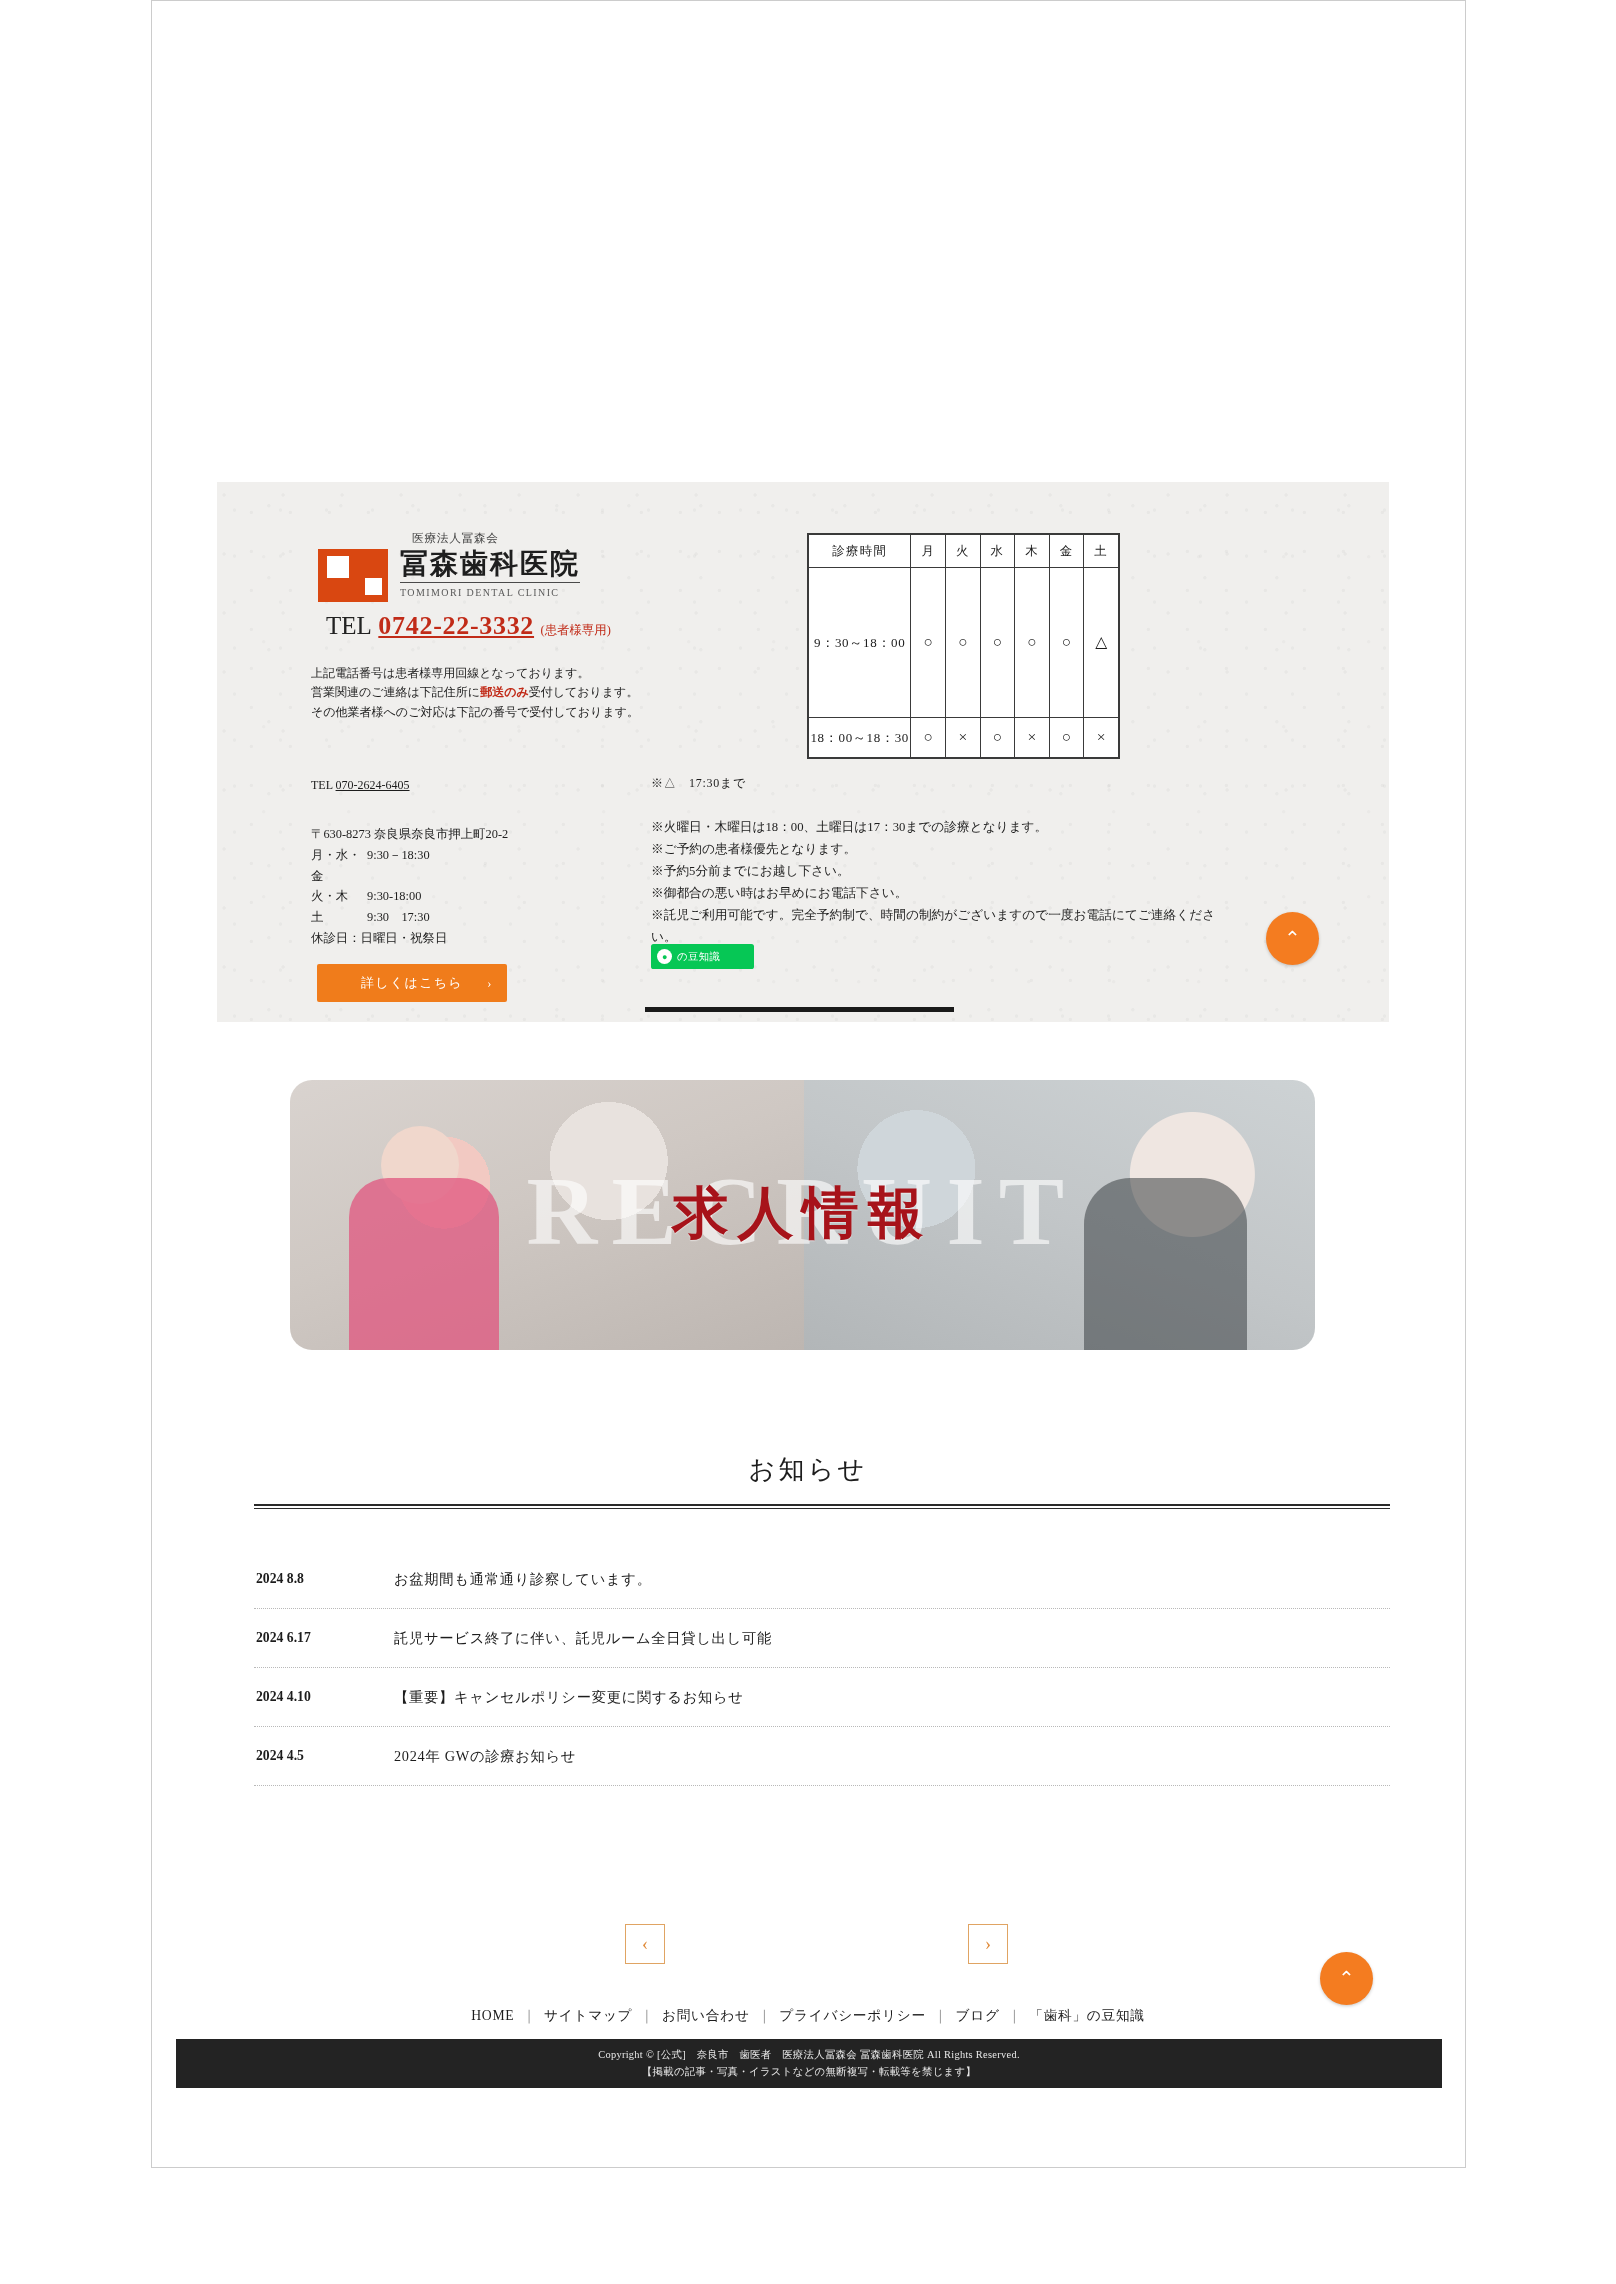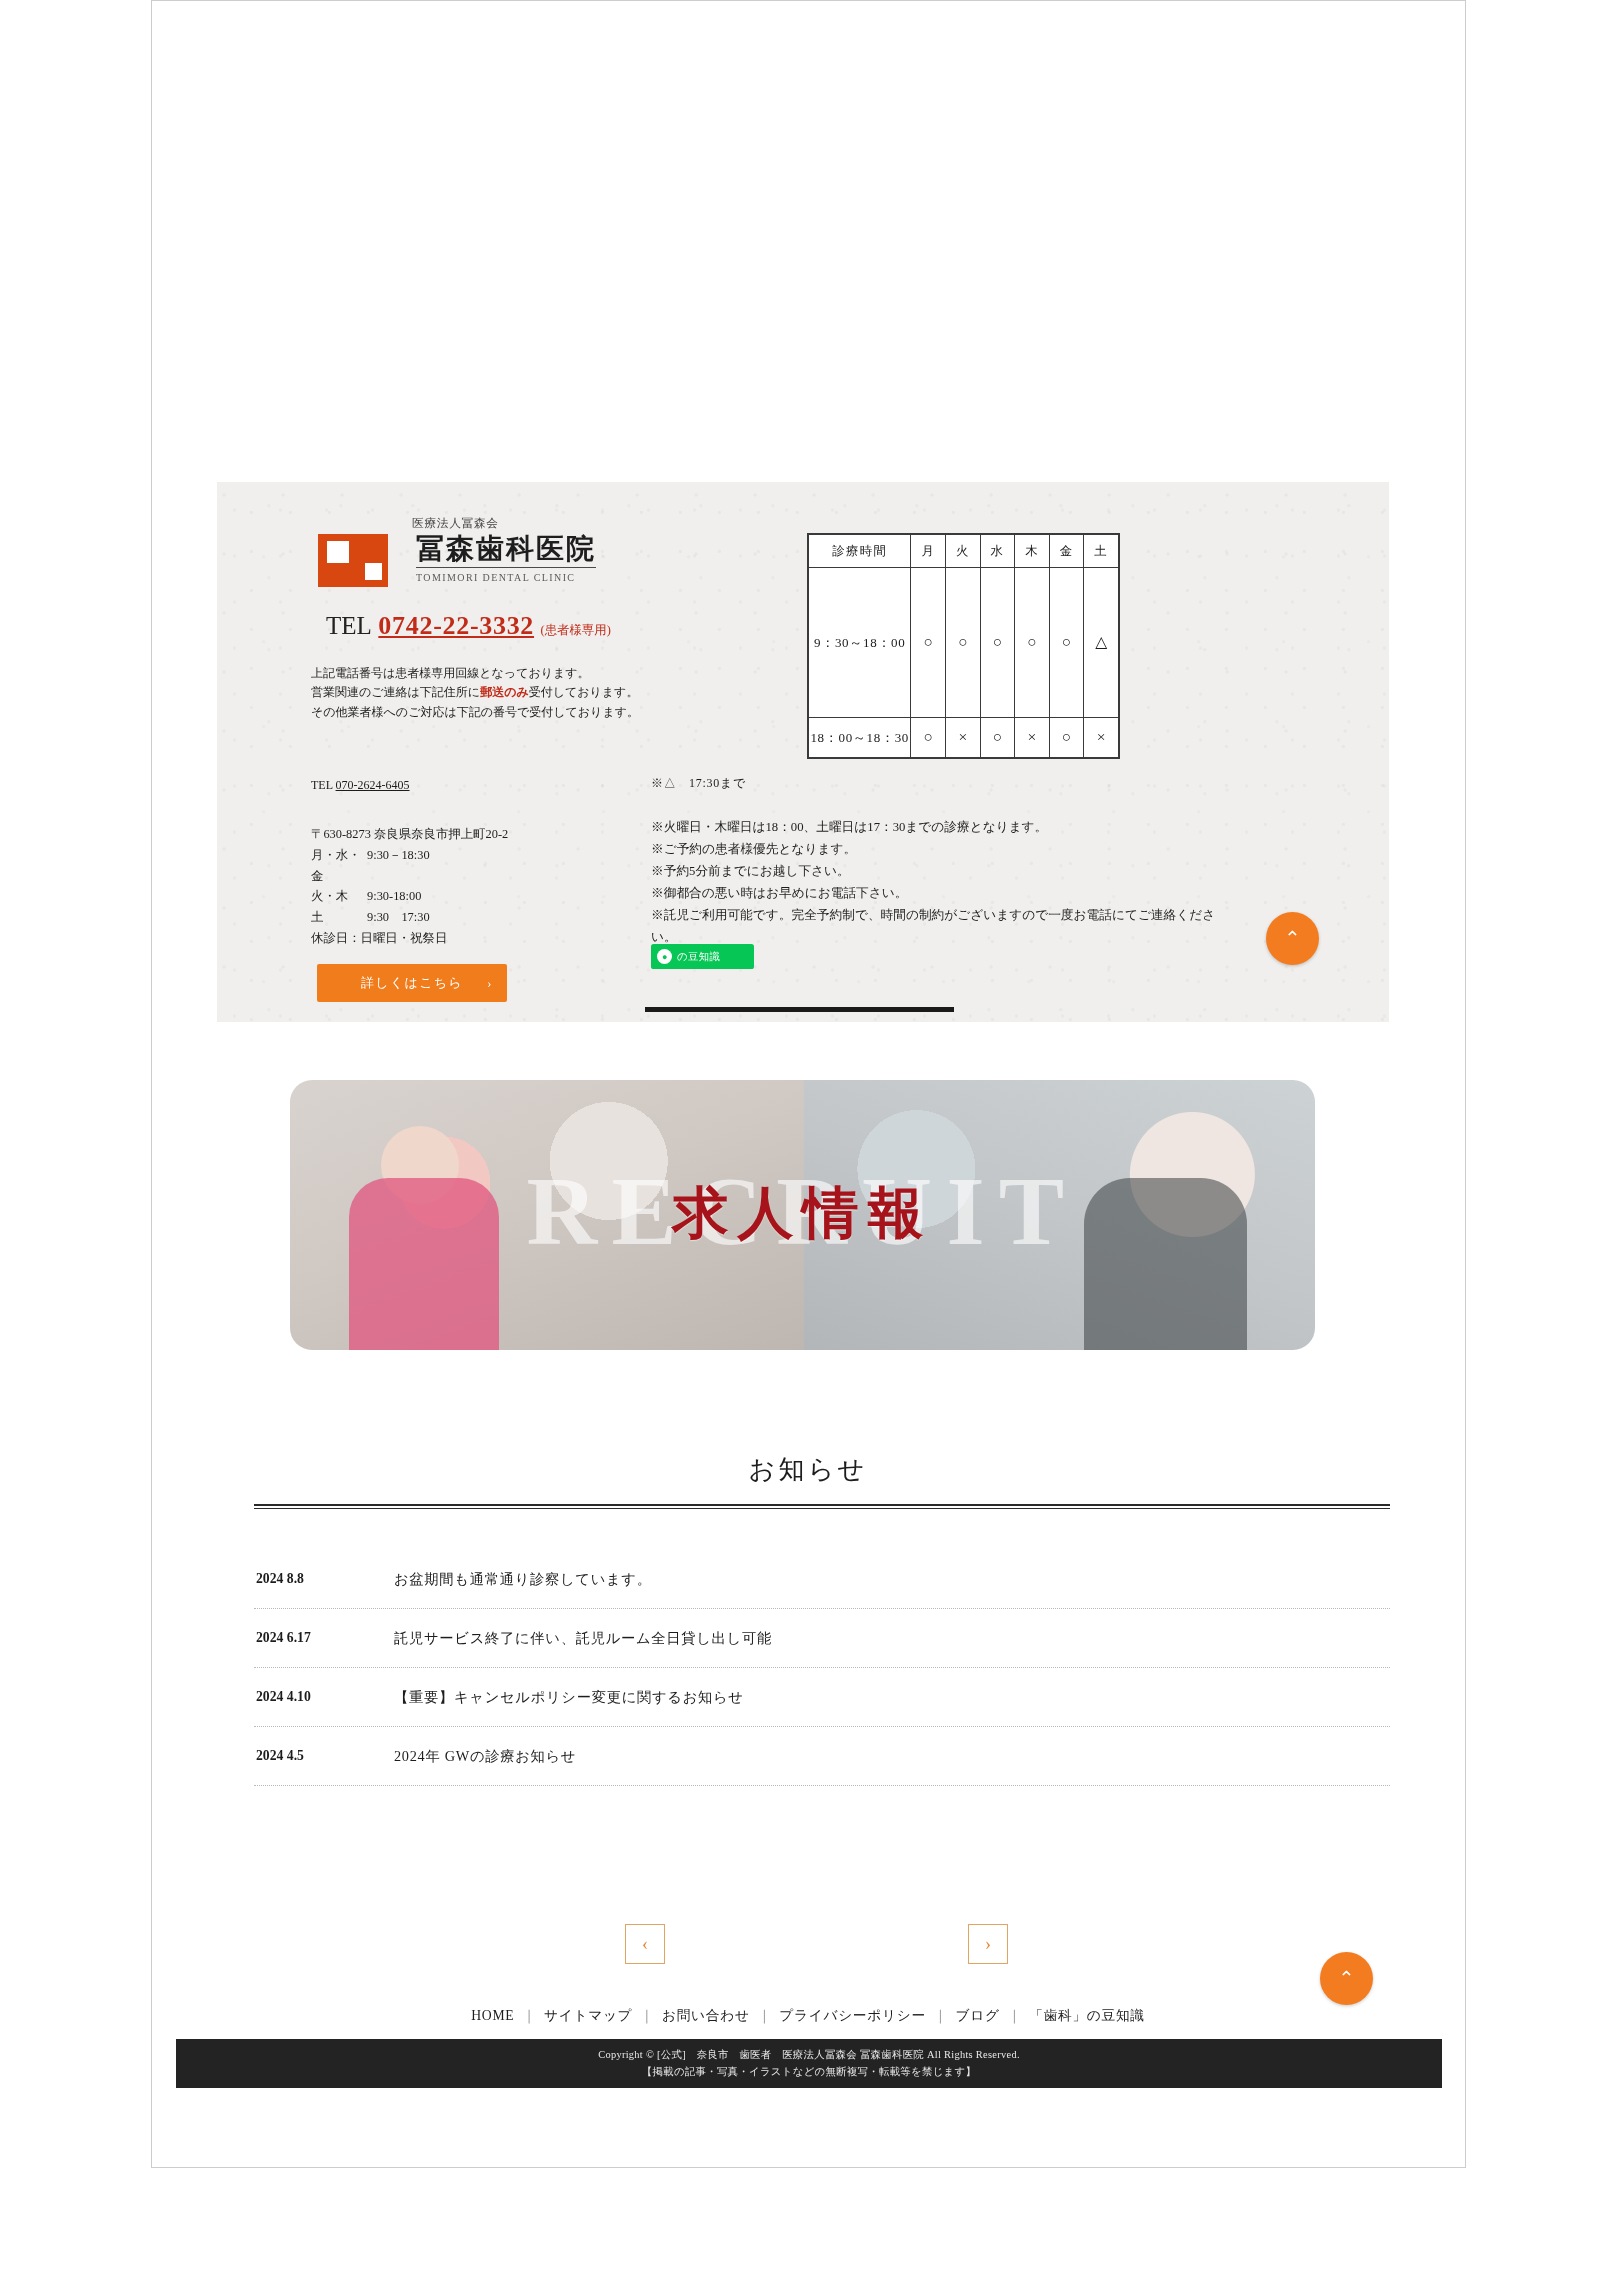--- a/index.html
+++ b/index.html
@@ -31,38 +31,38 @@
     background: #f0efed;
     background-image:
       radial-gradient(circle at 12% 22%, rgba(0,0,0,0.035) 0 1.3px, transparent 2px),
       radial-gradient(circle at 38% 61%, rgba(0,0,0,0.03) 0 1.3px, transparent 2px),
       radial-gradient(circle at 72% 33%, rgba(0,0,0,0.03) 0 1.3px, transparent 2px),
       radial-gradient(circle at 88% 78%, rgba(0,0,0,0.035) 0 1.3px, transparent 2px),
       radial-gradient(circle at 55% 88%, rgba(0,0,0,0.025) 0 1.3px, transparent 2px);
     background-size: 59px 59px, 46px 46px, 72px 72px, 39px 39px, 85px 85px;
   }
 
-  .logo-block { position: absolute; left: 101px; top: 34px; width: 339px; }
+  .logo-block { position: absolute; left: 101px; top: 49px; width: 339px; }
   .logo-corp {
     font-size: 11.7px; color: #444; letter-spacing: 0.7px; margin-left: 94px;
     margin-bottom: 2.6px;
   }
   .logo-row { display: flex; align-items: flex-start; }
   .logo-mark {
     width: 70px; height: 53px; background: #d94711; position: relative; flex: 0 0 auto;
   }
   .logo-mark::before {
     content: ""; position: absolute; left: 8.5px; top: 7.2px;
     width: 22px; height: 22px; background: #ffffff;
   }
   .logo-mark::after {
     content: ""; position: absolute; right: 5.9px; bottom: 6.5px;
     width: 17px; height: 17px; background: #ffffff;
   }
-  .logo-text { margin-left: 28px; }
+  .logo-text { margin-left: 12px; }
   .logo-jp {
     font-size: 28px; font-weight: 700; color: #1e1e1e; letter-spacing: 2px;
     line-height: 1.1; border-bottom: 1.3px solid #4a4a4a; padding-bottom: 2.6px;
   }
   .logo-en { font-size: 10px; color: #5a5a5a; letter-spacing: 1.4px; margin-top: 3.9px; }
   .tel-row {
     position: absolute; left: 326px; top: 611px;
     display: flex; align-items: baseline; gap: 6.5px;
   }
   .tel-label { font-size: 25px; color: #222; }

